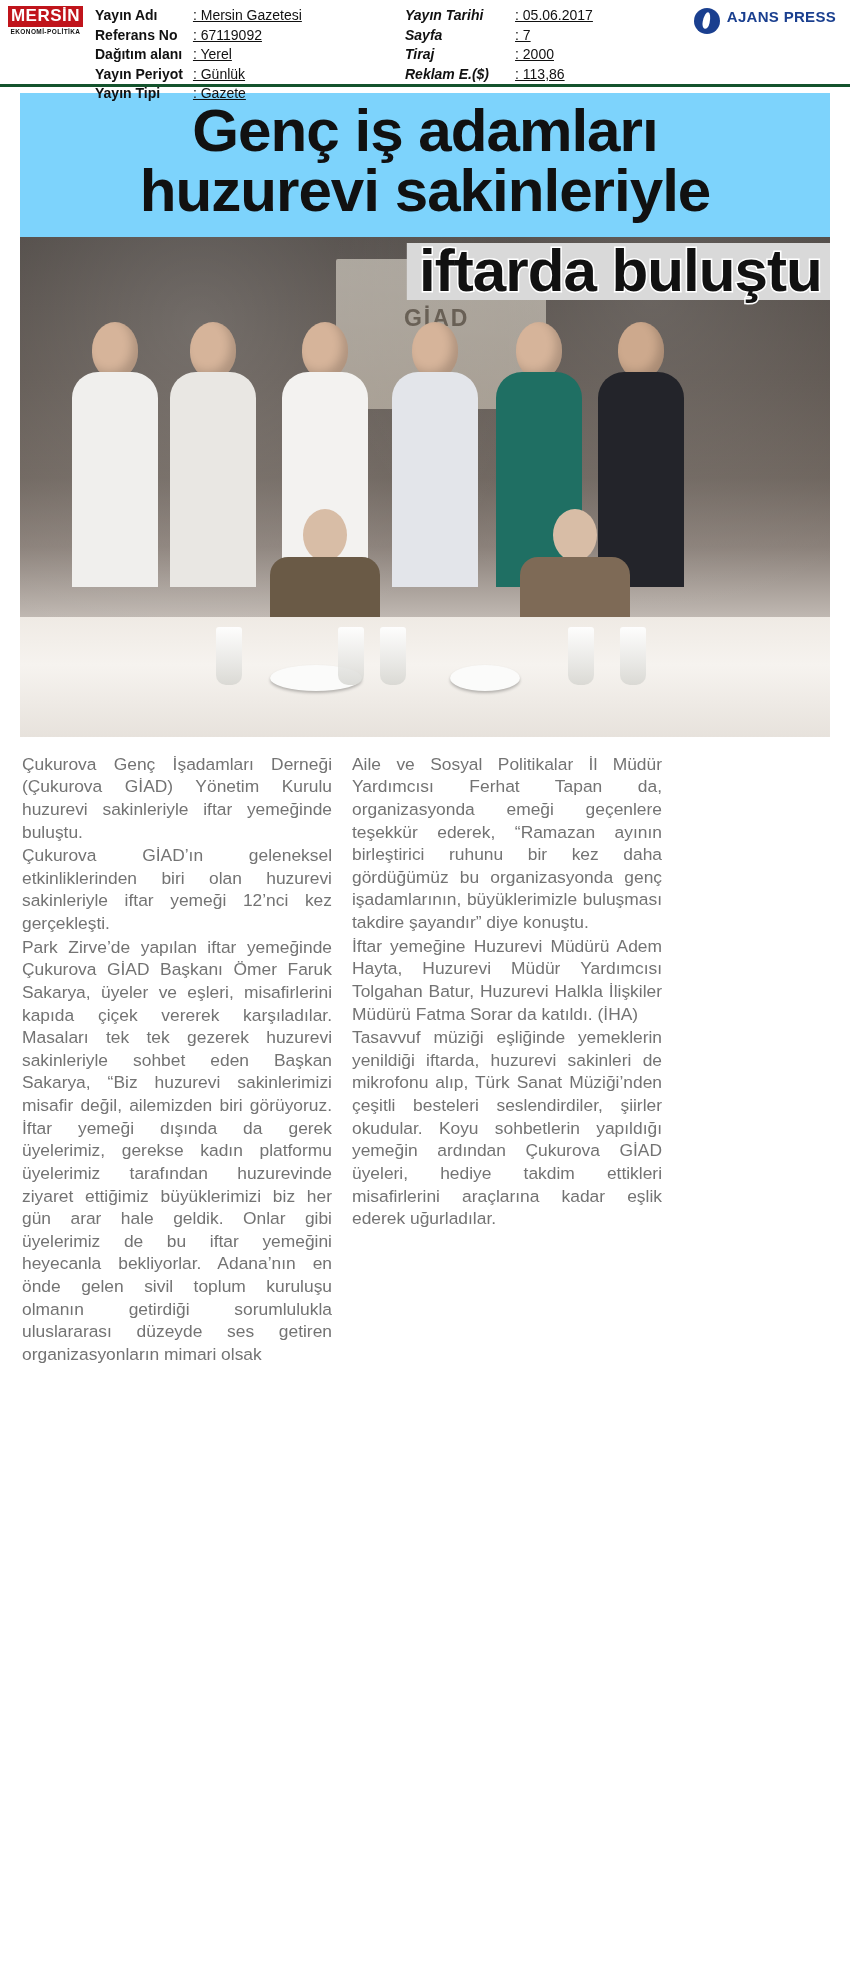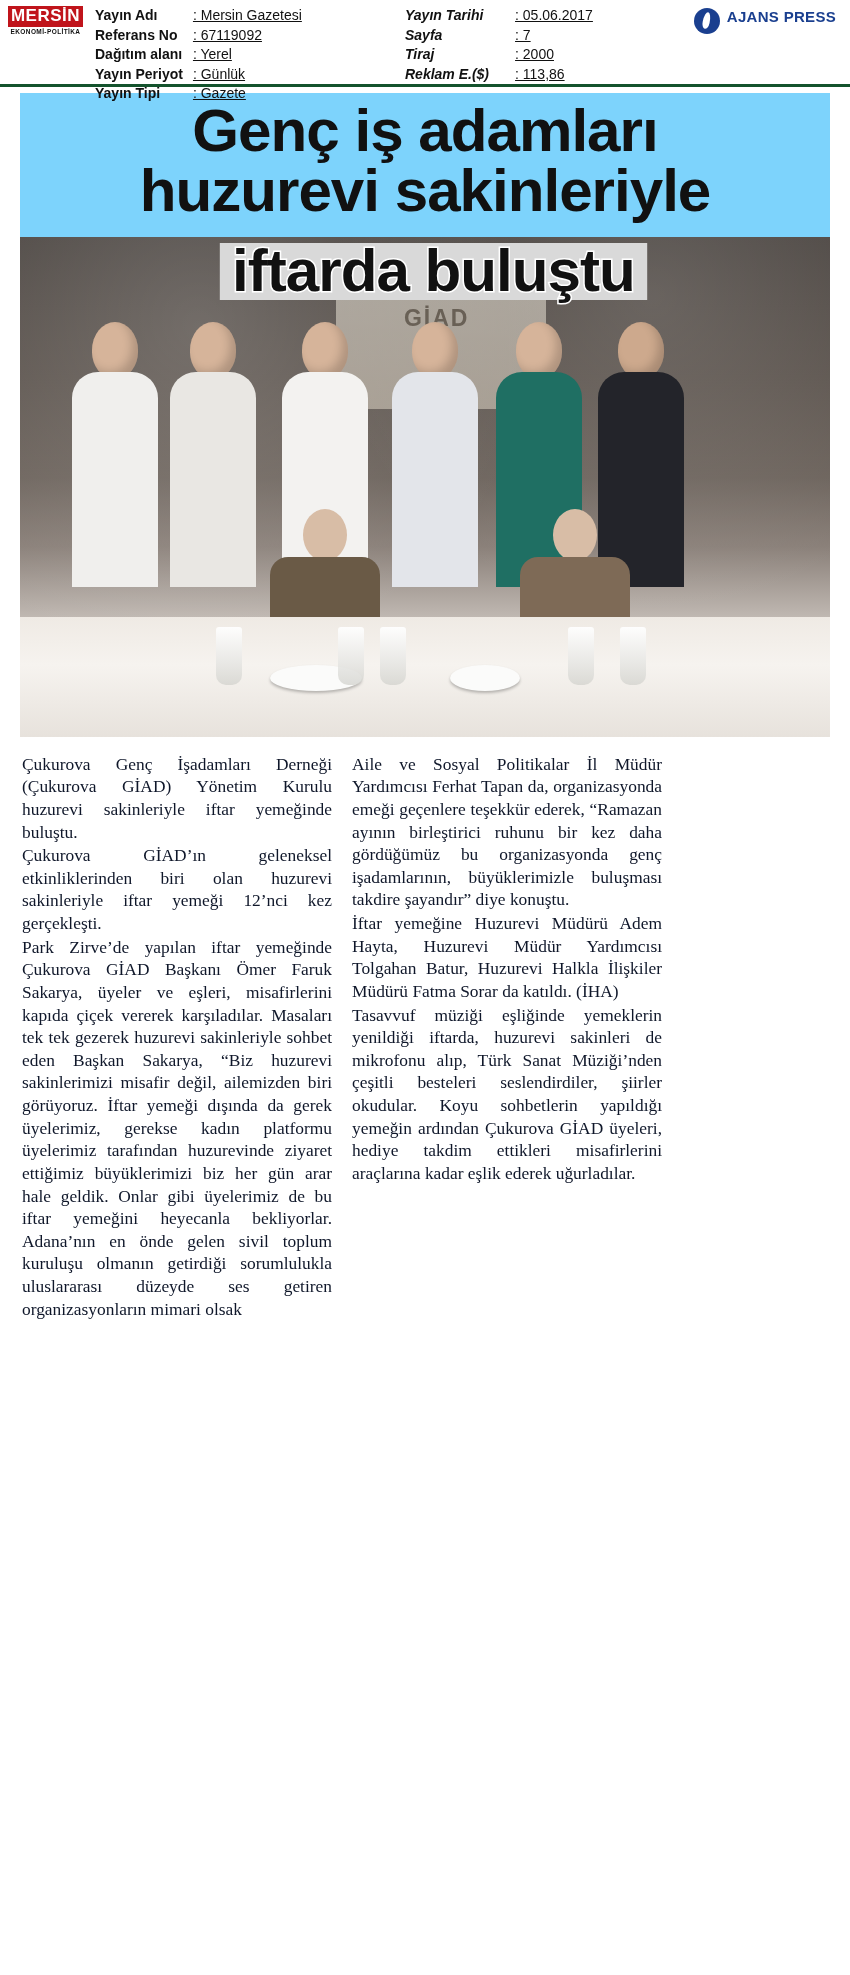--- a/index.html
+++ b/index.html
@@ -202,26 +202,26 @@
   .g1{left:196px;} .g2{left:318px;} .g3{left:360px;} .g4{left:548px;} .g5{left:600px;}
 
   
   .columns{
     margin:16px 22px 0 22px;
     display:flex;
     gap:20px;
   }
   .col{
     width:310px;
-    font-family:Liberation Serif, serif;
+    font-family:Liberation Sans, sans-serif;
     font-size:17.4px;
     line-height:1.30;
     text-align:justify;
     text-justify:inter-word;
-    color:#0f172a;
+    color:#737373;
     hyphens:none;
   }
   .col p{margin:0 0 0 0;}
   .col p + p{margin-top:1px;}
 </style>
 </head>
 <body>
 
 <div class="page">
 
@@ -344,21 +344,21 @@
       <div class="table-front"></div>
       <div class="plate a"></div>
       <div class="plate b"></div>
       <div class="glass g1"></div>
       <div class="glass g2"></div>
       <div class="glass g3"></div>
       <div class="glass g4"></div>
       <div class="glass g5"></div>
     </div>
 
-    <div style="position:absolute;left:16px;right:0;top:6px;text-align:center;">
+    <div style="position:absolute;left:16px;right:0;top:6px;text-align:right;">
       <span class="hl" style="display:inline-block;background:#d9d9d9;padding:0 12px;color:#111;-webkit-text-stroke:3px #ffffff;paint-order:stroke fill;">iftarda buluştu</span>
     </div>
   </div>
 
   <div class="columns">
     <div class="col">
       <p>Çukurova Genç İşadamları Derneği (Çukurova GİAD) Yönetim Kurulu huzurevi sakinleriyle iftar yemeğinde buluştu.</p>
       <p>Çukurova GİAD’ın geleneksel etkinliklerinden biri olan huzurevi sakinleriyle iftar yemeği 12’nci kez gerçekleşti.</p>
       <p>Park Zirve’de yapılan iftar yemeğinde Çukurova GİAD Başkanı Ömer Faruk Sakarya, üyeler ve eşleri, misafirlerini kapıda çiçek vererek karşıladılar. Masaları tek tek gezerek huzurevi sakinleriyle sohbet eden Başkan Sakarya, “Biz huzurevi sakinlerimizi misafir değil, ailemizden biri görüyoruz. İftar yemeği dışında da gerek üyelerimiz, gerekse kadın platformu üyelerimiz tarafından huzurevinde ziyaret ettiğimiz büyüklerimizi biz her gün arar hale geldik. Onlar gibi üyelerimiz de bu iftar yemeğini heyecanla bekliyorlar. Adana’nın en önde gelen sivil toplum kuruluşu olmanın getirdiği sorumlulukla uluslararası düzeyde ses getiren organizasyonların mimari olsak</p>
     </div>

